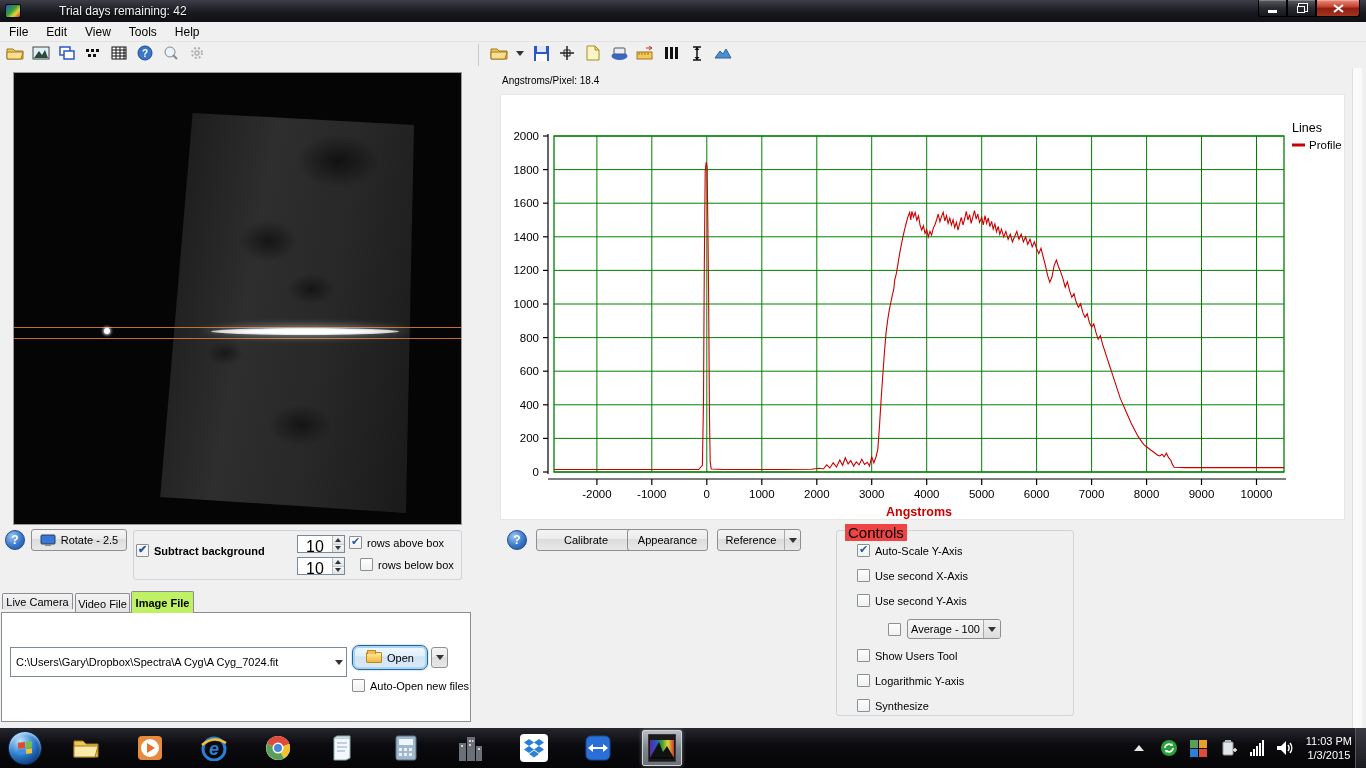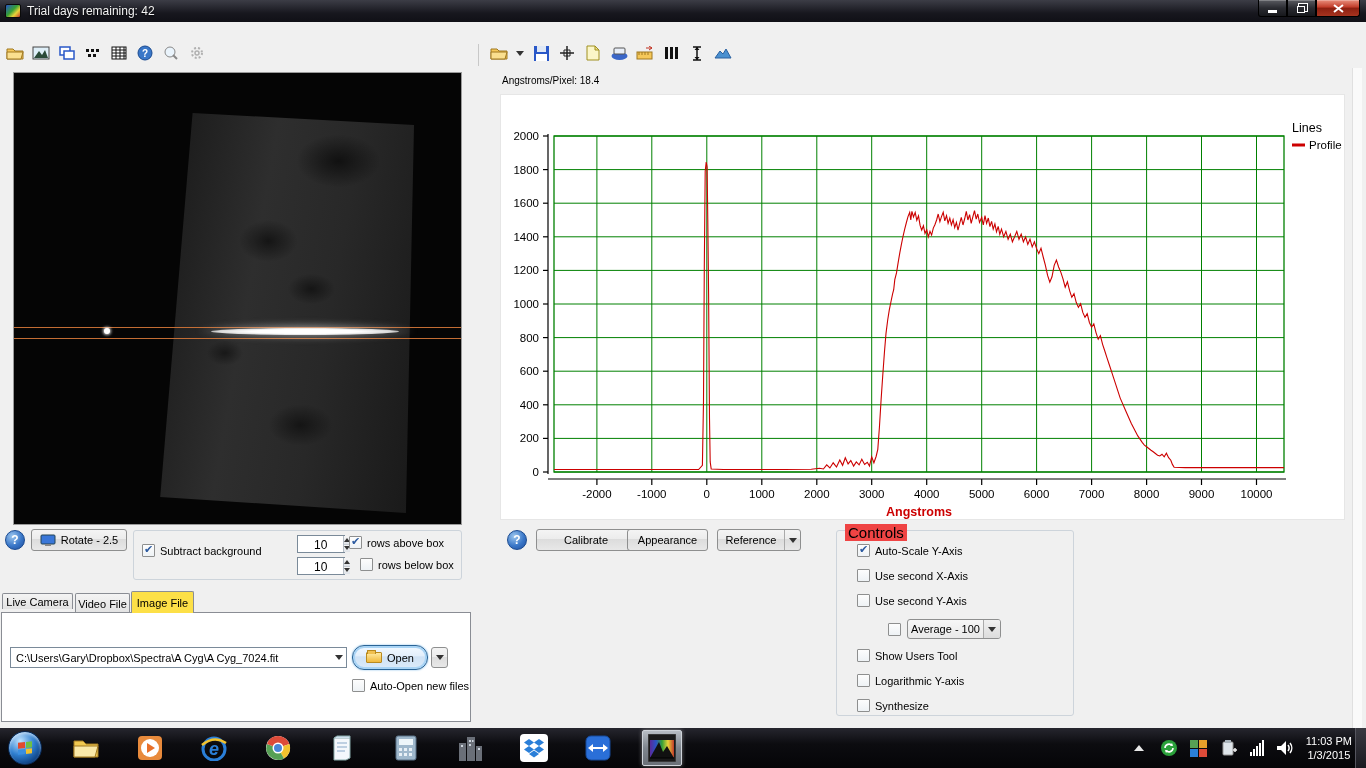--- a/index.html
+++ b/index.html
@@ -7,21 +7,21 @@
     font-family:"Liberation Sans", sans-serif; font-size:12px; color:#000; }
   #app { position:relative; width:1366px; height:768px; }
 
   
   .titlebar { position:absolute; left:0; top:0; width:1366px; height:22px;
     background:linear-gradient(#3c3d46,#17171e 60%,#101016); color:#fff;
     display:flex; align-items:center; padding-left:5px; }
   .titlebar .app-ico { width:16px; height:14px; margin-right:6px; border-radius:2px;
     background:linear-gradient(135deg,#2a52c8 0%,#35a035 45%,#e8d23a 70%,#c23a2a 100%); border:1px solid #0a0a0a; }
   .titlebar .ttext { font-size:12px; color:#f2f2f2; text-shadow:0 1px 2px #000; }
-  .titlebar .trial { }
+  .titlebar .trial { margin-left:32px; }
   .winbtns { position:absolute; right:6px; top:0; display:flex; }
   .winbtn { width:29px; height:17px; border:1px solid #000; border-top:none;
     background:linear-gradient(#5a5b61,#2a2b31 50%,#17181c); display:flex; align-items:center;
     justify-content:center; box-shadow:inset 0 1px 0 rgba(255,255,255,.25); }
   .winbtn.first { border-radius:0 0 0 3px; }
   .winbtn.close { width:44px; border-radius:0 0 3px 0;
     background:linear-gradient(#e98e7c,#c13b28 45%,#8c1f10 50%,#a5331f); }
   .glyph-min { width:9px; height:3px; background:#fff; margin-top:6px; }
   .glyph-restore { width:8px; height:7px; border:1px solid #fff; background:transparent; box-shadow:2px -2px 0 -0px #2a2b31, 2px -2px 0 1px #fff; margin:2px 2px 0 0;}
 
@@ -64,40 +64,40 @@
     background:radial-gradient(circle at 35% 30%, #9cc6ee, #3a77c8 55%, #1d4c9c);
     border:1px solid #1a4a90; color:#fff; font-weight:bold; font-size:12px;
     display:flex; align-items:center; justify-content:center; }
   .cb { width:13px; height:13px; border:1px solid #8e8f8f; border-radius:1px;
     background:linear-gradient(#fdfdfd,#eef2f5); position:relative; flex:0 0 13px; }
   .cb.checked::after { content:"\2714"; position:absolute; left:1px; top:-2px;
     font-size:11px; color:#2c5aa0; }
   .cb-label { font-size:11px; margin-left:5px; white-space:nowrap; }
   .row { display:flex; align-items:center; }
   .spinner { position:absolute; width:48px; height:18px; border:1px solid #7a8a99; background:#fff; display:flex; }
-  .spin-val { flex:1; font-size:12px; padding:2px 16px; }
+  .spin-val { flex:1; font-size:16px; padding:2px 8px; }
   .spin-btns { width:16px; border-left:1px solid #b5bcc4; display:flex; flex-direction:column; }
   .spin-btn { flex:1; background:linear-gradient(#f6f6f6,#dfe3e8); display:flex; align-items:center; justify-content:center; }
   .spin-btn + .spin-btn { border-top:1px solid #c5cbd2; }
   .tri-up { width:0; height:0; border-left:3px solid transparent; border-right:3px solid transparent; border-bottom:4px solid #333; }
   .tri-dn { width:0; height:0; border-left:3px solid transparent; border-right:3px solid transparent; border-top:4px solid #333; }
   .groupbox { position:absolute; border:1px solid #cdd4db; border-radius:3px; }
 
   
   .tab { position:absolute; border:1px solid #8a8d94; border-bottom:none; border-radius:2px 2px 0 0;
     background:linear-gradient(#f4f4f4,#e2e2e2); font-size:11px; display:flex;
     align-items:center; justify-content:center; }
-  .tab.active { background:#fde047; z-index:3; }
+  .tab.active { background:#bef264; z-index:3;font-weight:bold; }
   .tab-panel { position:absolute; left:1px; top:612px; width:470px; height:110px;
     background:#fff; border:1px solid #8a8d94; z-index:2; }
-  .combo { position:absolute; height:21px; border:1px solid #7a8a99; background:#fff;
+  .combo { position:absolute; height:30px; border:1px solid #7a8a99; background:#fff;
     display:flex; align-items:center; font-size:11px; }
   .combo .combo-text { flex:1; padding:0 5px; white-space:nowrap; overflow:hidden; }
   .combo .combo-arrow { width:15px; align-self:stretch; display:flex; align-items:center; justify-content:center; }
-  .open-btn { position:absolute; left:352px; top:645px; width:76px; height:25px; border-radius:12px;
+  .open-btn { position:absolute; left:352px; top:645px; width:76px; height:25px; border-radius:7px;
     border:1px solid #2a6496; box-shadow:0 0 0 2px #a9d4f5 inset, 0 0 2px #7ab8e8;
     background:linear-gradient(#f2f9ff,#e2eefb 45%,#cfe2f5 46%,#dcebf9); font-size:11px;
     display:flex; align-items:center; justify-content:center; gap:5px; }
   .folder-ico { width:16px; height:11px; position:relative; background:linear-gradient(#ffe9a0,#f0b93c); border:1px solid #b98a20; border-radius:1px; }
   .folder-ico::before { content:""; position:absolute; left:0; top:-3px; width:7px; height:3px;
     background:#f0c050; border:1px solid #b98a20; border-bottom:none; border-radius:1px 1px 0 0; }
 
   
   .app-label { position:absolute; font-size:10px; }
   .chart-panel { position:absolute; left:500px; top:94px; width:845px; height:426px;
@@ -151,20 +151,27 @@
           <span class="glyph-restore"></span>
         </div>
       <div class="winbtn close">
         <svg width="11" height="9">
             <path d="M1 1 L10 8 M10 1 L1 8" stroke="#fff" stroke-width="2"></path>
           </svg>
       </div>
     </div>
   </div>
 
+  <div class="menubar">
+    <span class="menu-item">File</span>
+    <span class="menu-item">Edit</span>
+    <span class="menu-item">View</span>
+    <span class="menu-item">Tools</span>
+    <span class="menu-item">Help</span>
+  </div>
 
   <div class="toolbar">
     <div class="tb-group" style="left:6px;">
       <span class="tb-ico">
           <svg width="18" height="14">
             <path d="M1 3 h6 l2 2 h8 v8 h-16 z" fill="#f5c85a" stroke="#a07820"></path>
             <path d="M1 6 h16 l-2 7 h-14 z" fill="#fadf8f" stroke="#a07820"></path>
           </svg>
         </span>
       <span class="tb-ico">
@@ -295,21 +302,21 @@
   <div class="help-circle" style="position:absolute;left:5px;top:530px;">?</div>
   <div class="btn" style="position:absolute;left:31px;top:529px;width:96px;height:22px;gap:5px;">
     <svg width="16" height="13">
         <rect x="1" y="1" width="14" height="9" rx="1" fill="#3a77d8" stroke="#245"></rect>
         <rect x="5" y="10" width="6" height="2" fill="#888"></rect>
       </svg>
     <span>Rotate - 2.5</span>
   </div>
 
   <div class="groupbox" style="left:133px;top:530px;width:329px;height:50px;"></div>
-  <div class="row" style="position:absolute;left:142px;top:544px;">
+  <div class="row" style="position:absolute;left:136px;top:544px;font-weight:bold;">
     <span class="cb checked"></span>
     <span class="cb-label">Subtract background</span>
   </div>
   <div class="spinner" style="left:297px;top:535px;">
     <span class="spin-val">10</span>
     <span class="spin-btns">
         <span class="spin-btn">
           <i class="tri-up"></i>
         </span>
         <span class="spin-btn">

